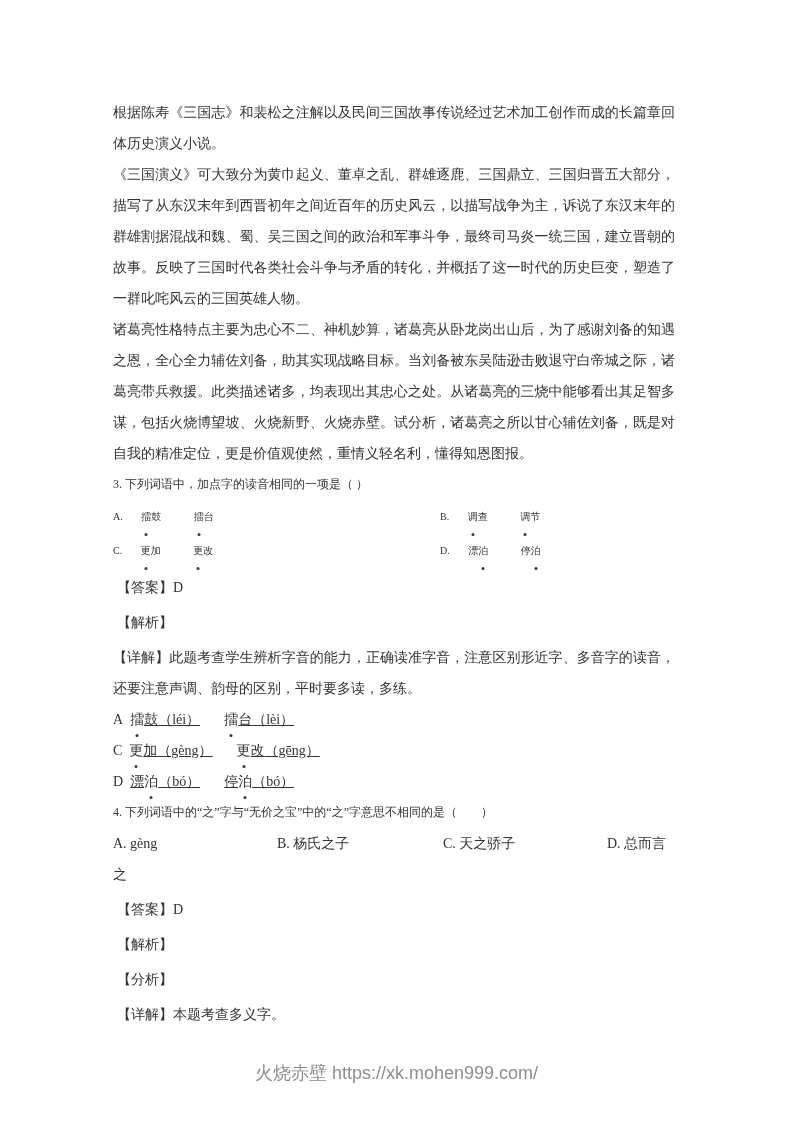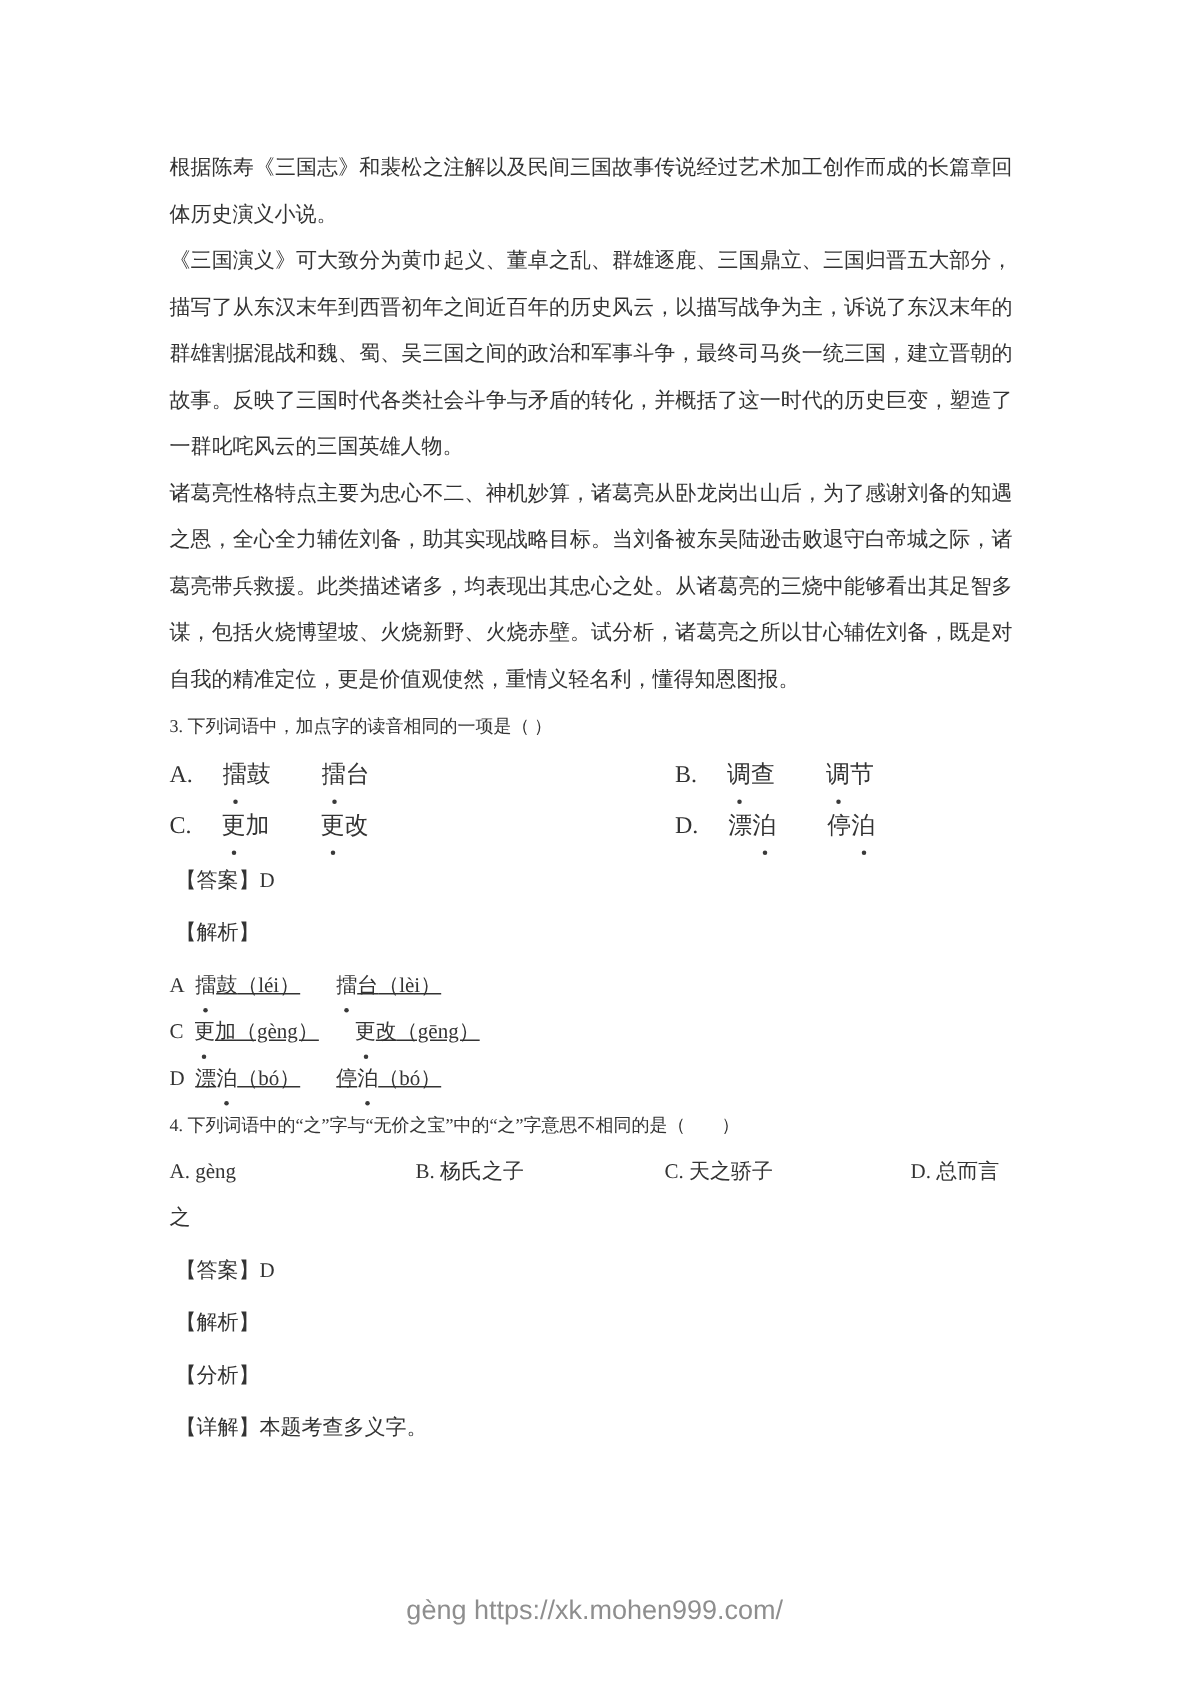--- a/index.html
+++ b/index.html
@@ -27,25 +27,25 @@
     margin:0;
     font-size:12px;
     line-height:31px;
     white-space:nowrap;
   }
   
   .opt-row{
     position:relative;
     height:34px;
     line-height:34px;
-    font-size:16px;
+    font-size:10px;
   }
   .opt{position:absolute;top:0;white-space:nowrap;}
   .opt.col1{left:0;}
-  .opt.col2{left:337px;}
+  .opt.col2{left:327px;}
   .opt .letter{display:inline-block;margin-right:16px;}
   .opt .w{display:inline-block;margin-right:30px;}
   .opt .w:last-child{margin-right:0;}
   
   .em{position:relative;display:inline-block;}
   .em::after{
     content:"";
     position:absolute;
     left:50%;bottom:-2px;
     transform:translateX(-50%);
@@ -131,20 +131,21 @@
       </span>
       <span class="opt col2">
         <span class="letter">D.</span>
         <span class="w"><span>漂</span><span class="em">泊</span><span></span></span>
         <span class="w"><span>停</span><span class="em">泊</span><span></span></span>
       </span>
     </div>
 
     <p class="ansline"><span>【答案】</span><span>D</span></p>
     <p class="ansline">【解析】</p>
+    <p class="para"><span>【详解】</span><span>此题考查学生辨析字音的能力，正确读准字音，注意区别形近字、多音字的读音，还要注意声调、韵母的区别，平时要多读，多练。</span></p>
 
     <div class="py-row">
       <span class="letter">A</span><span class="grp"><span></span><span class="em">擂</span><span>鼓</span><span>（léi）</span></span><span class="grp"><span></span><span class="em">擂</span><span>台</span><span>（lèi）</span></span>
     </div>
     <div class="py-row">
       <span class="letter">C</span><span class="grp"><span></span><span class="em">更</span><span>加</span><span>（gèng）</span></span><span class="grp"><span></span><span class="em">更</span><span>改</span><span>（gēng）</span></span>
     </div>
     <div class="py-row">
       <span class="letter">D</span><span class="grp"><span>漂</span><span class="em">泊</span><span></span><span>（bó）</span></span><span class="grp"><span>停</span><span class="em">泊</span><span></span><span>（bó）</span></span>
     </div>
@@ -160,16 +161,16 @@
     <p class="wrapline">之</p>
 
     <p class="ansline"><span>【答案】</span><span>D</span></p>
     <p class="ansline">【解析】</p>
     <p class="ansline">【分析】</p>
     <p class="ansline"><span>【详解】</span><span>本题考查多义字。</span></p>
 
   </div>
 
   <div class="footer">
-    <span>gèng</span>
+    <span>火烧赤壁</span>
     <span>https://xk.mohen999.com/</span>
   </div>
 </div>
 
 </body></html>

